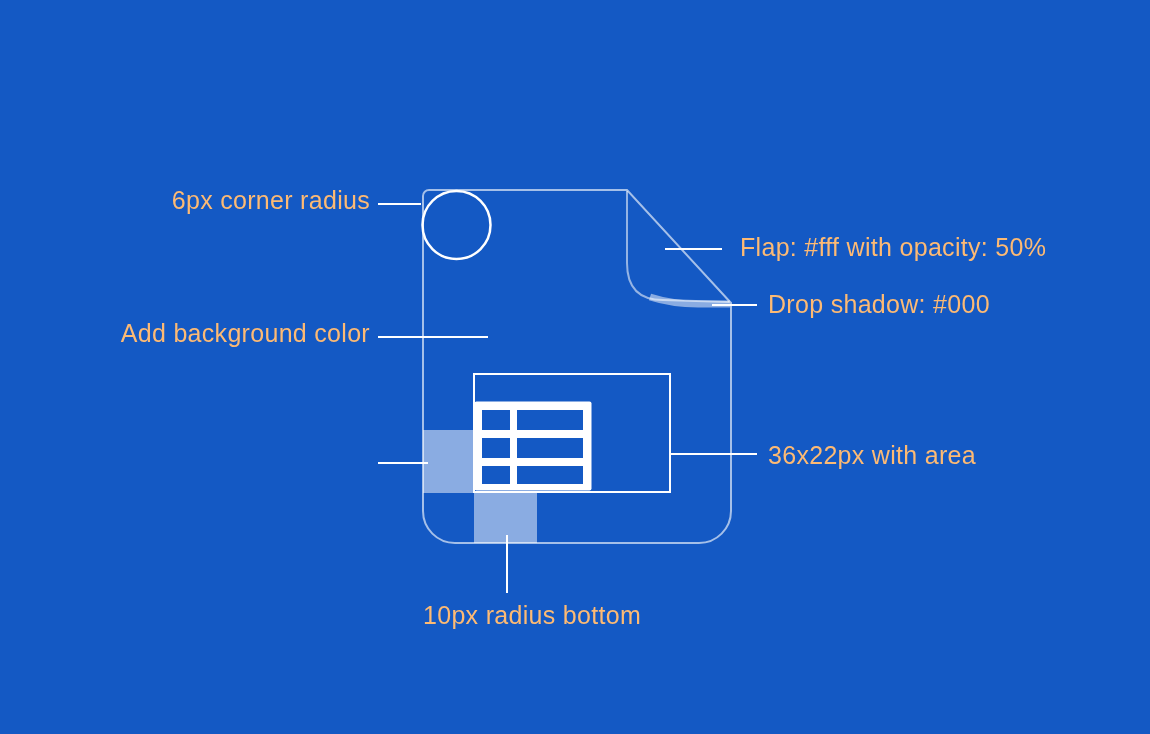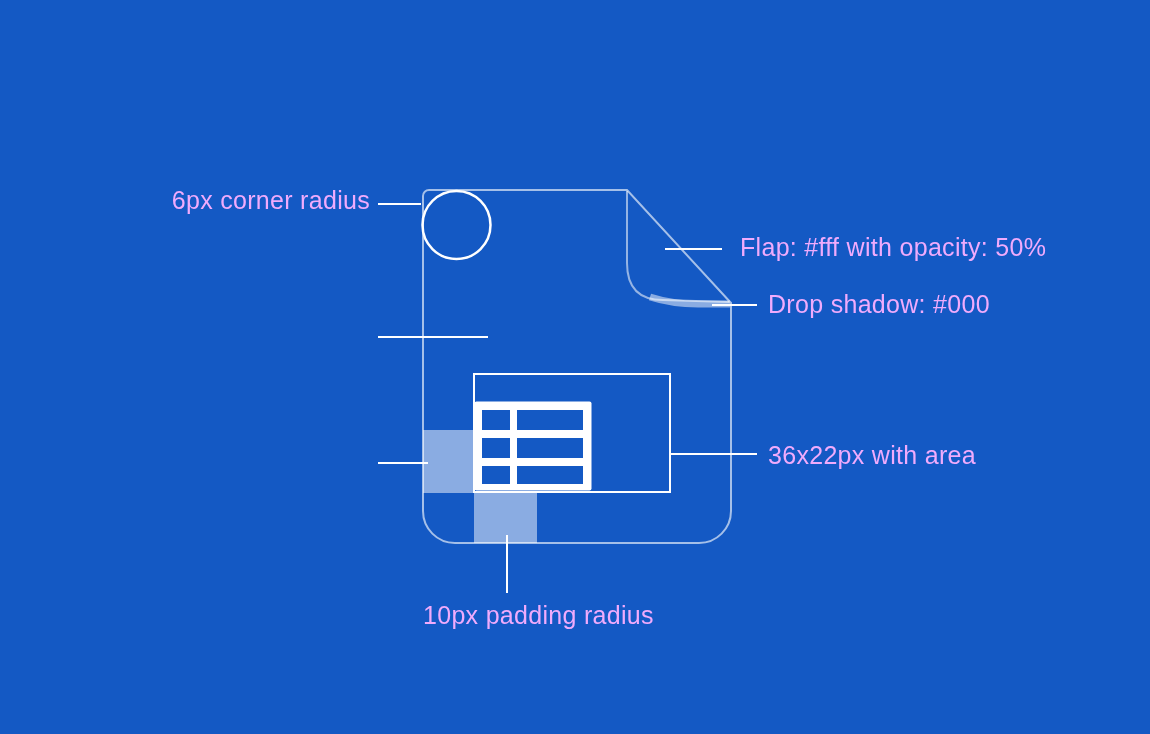--- a/index.html
+++ b/index.html
@@ -15,21 +15,21 @@
     overflow: hidden;
     font-family: "Liberation Sans", "DejaVu Sans", sans-serif;
   }
   .stage svg {
     position: absolute;
     left: 0;
     top: 0;
   }
   .label {
     position: absolute;
-    color: #f0abfc;
+    color: #fdba74;
     font-size: 25px;
     font-weight: 400;
     letter-spacing: 0.3px;
     line-height: 28px;
     white-space: nowrap;
   }
   .label.right-aligned {
     text-align: right;
   }
   .label.two-line {
@@ -70,23 +70,24 @@
     <line x1="378" y1="337" x2="488" y2="337" stroke="#FFFFFF" stroke-width="2"></line>
     <line x1="378" y1="463" x2="428" y2="463" stroke="#FFFFFF" stroke-width="2"></line>
     <line x1="507" y1="535" x2="507" y2="593" stroke="#FFFFFF" stroke-width="2"></line>
     <line x1="665" y1="249" x2="722" y2="249" stroke="#FFFFFF" stroke-width="2"></line>
     <line x1="712" y1="305" x2="757" y2="305" stroke="#FFFFFF" stroke-width="2"></line>
     <line x1="670" y1="454" x2="757" y2="454" stroke="#FFFFFF" stroke-width="2"></line>
   </svg>
 
   <div class="label right-aligned" style="right: 780px; top: 186px;">6px corner radius</div>
 
+  <div class="label right-aligned" style="right: 780px; top: 319px;">Add background color</div>
 
 
-  <div class="label" style="left: 423px; top: 601px;">10px padding radius</div>
+  <div class="label" style="left: 423px; top: 601px;">10px radius bottom</div>
 
   <div class="label" style="left: 728px; top: 233px; margin-left: 12px;">Flap: #fff with opacity: 50%</div>
 
   <div class="label two-line" style="left: 768px; top: 281px;">
     <div>Drop shadow: #000</div>
   </div>
 
   <div class="label" style="left: 768px; top: 441px;">36x22px with area</div>
 
 </div>

